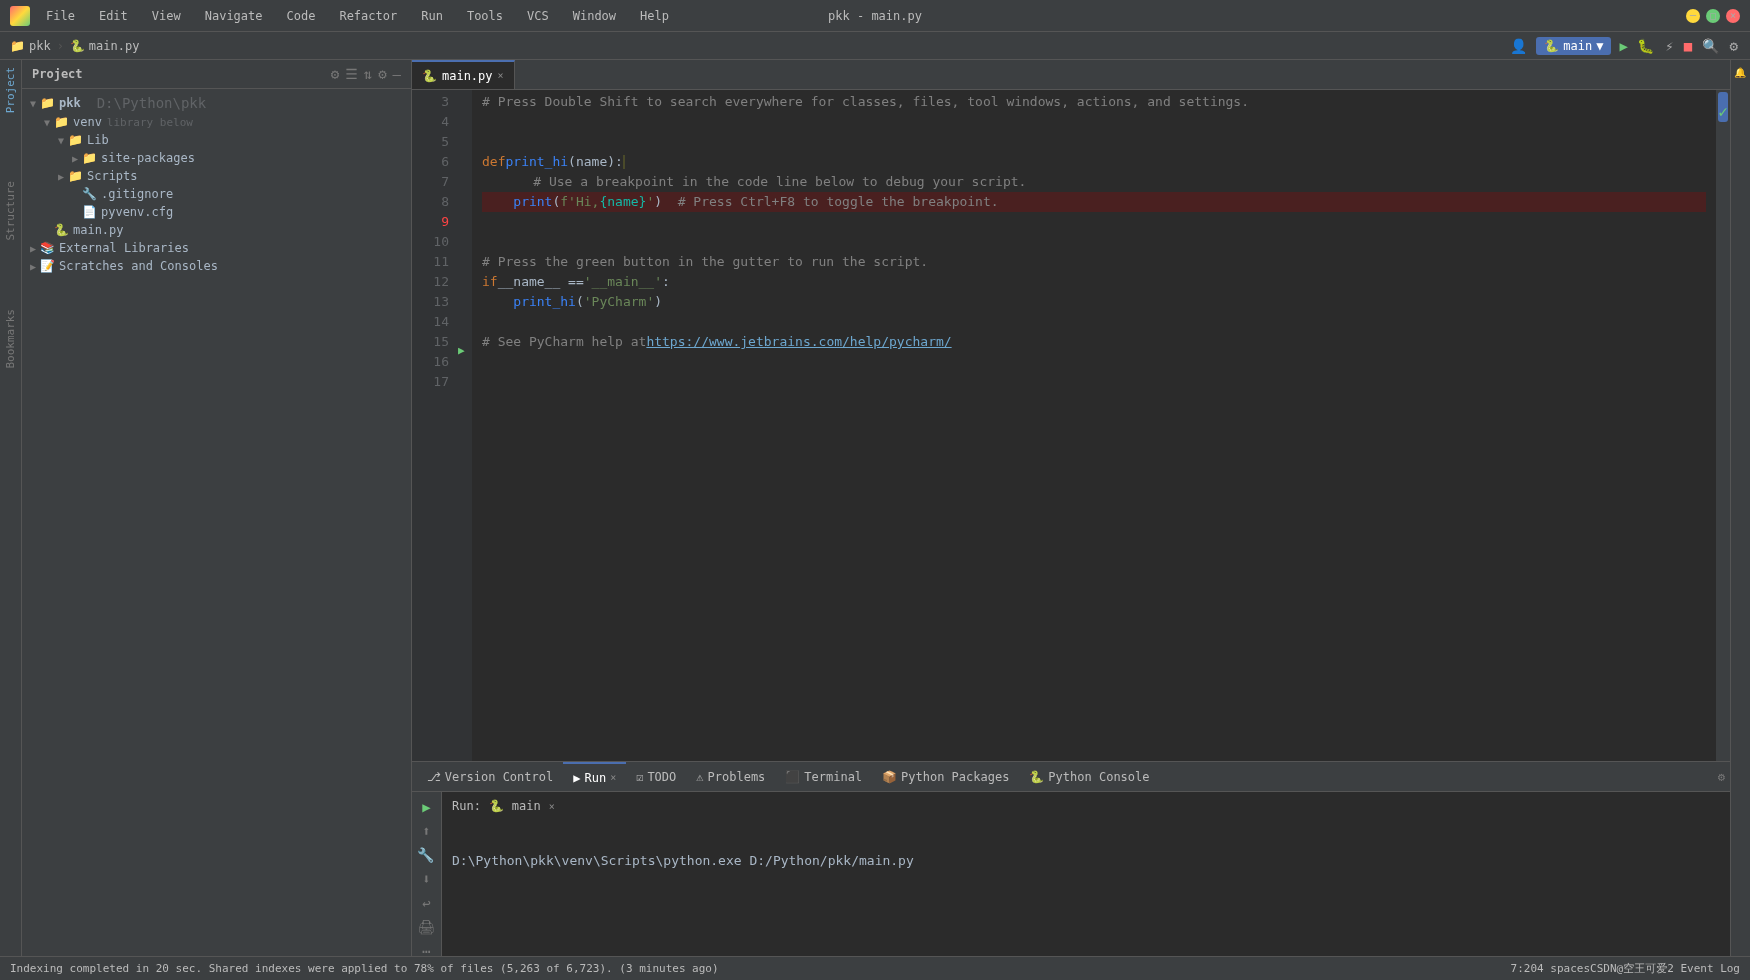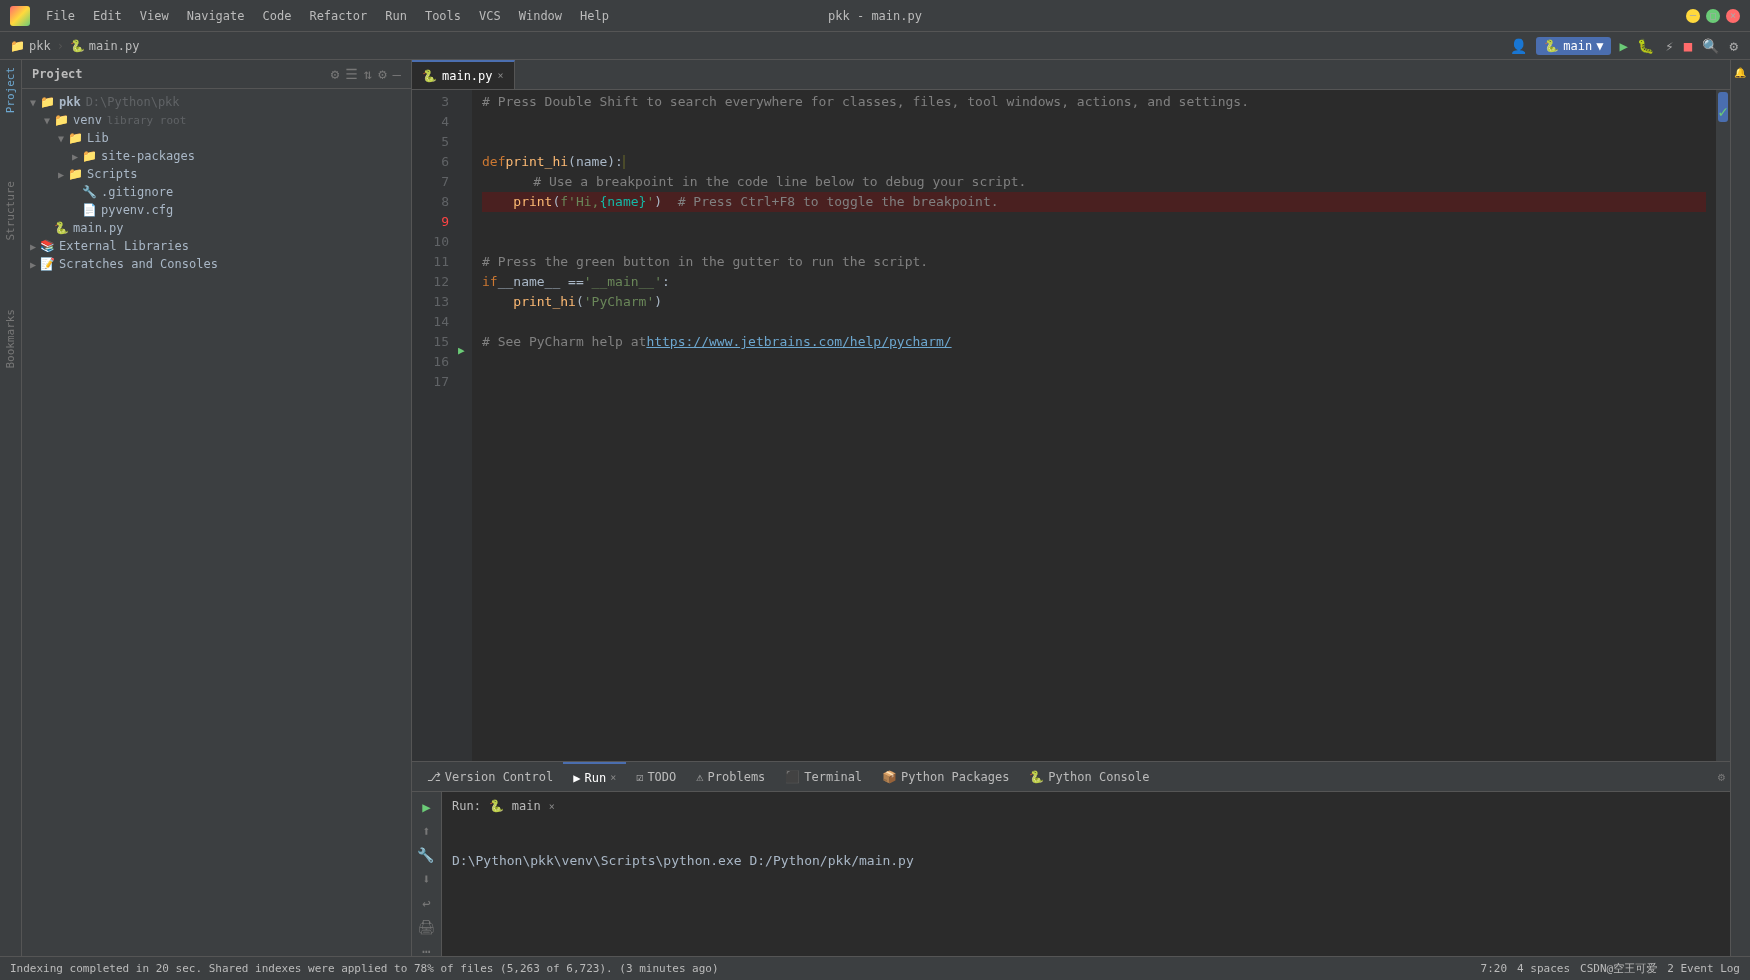--- a/index.html
+++ b/index.html
@@ -27,21 +27,21 @@
     }
     .title-bar-logo {
       width: 20px; height: 20px;
       background: linear-gradient(135deg, #ff6b6b, #ffd93d, #6bcb77);
       border-radius: 3px;
       margin-right: 8px;
       flex-shrink: 0;
     }
     .title-bar-menu {
       display: flex;
-      gap: 2px;
+      gap: 8px;
       flex: 1;
     }
     .title-bar-menu span {
       padding: 3px 8px;
       color: #bbb;
       font-size: 12px;
       cursor: pointer;
     }
     .title-bar-center {
       color: #bbb;
@@ -221,21 +221,21 @@
     }
     .code-line {
       display: flex;
       align-items: center;
       min-height: 20px;
       position: relative;
     }
     .code-line.breakpoint { background: #4a2020; }
     .code-comment { color: #808080; }
     .code-keyword { color: #cc7832; }
-    .code-function { color: #fdba74; }
+    .code-function { color: #3b82f6; }
     .code-string { color: #6a8759; }
     .code-param { color: #a9b7c6; }
     .code-link { color: #6da7cf; text-decoration: underline; }
 
     
     .right-toolbar {
       width: 20px;
       background: #3c3f41;
       border-left: 1px solid #555;
       display: flex;
@@ -330,21 +330,20 @@
       align-items: center;
       padding: 0 10px;
       font-size: 11px;
       color: #bbb;
       border-top: 1px solid #555;
       flex-shrink: 0;
     }
     .status-left { flex: 1; }
     .status-right {
       display: flex;
-      gap: 10px;
       align-items: center;
     }
     .status-item { color: #bbb; cursor: pointer; }
 
     
     .top-run-bar {
       display: flex;
       align-items: center;
       gap: 6px;
       margin-left: auto;
@@ -475,29 +474,29 @@
       </div>
     </div>
 
     <div class="tree">
 
       <div class="tree-item">
         <span class="tree-indent" style="width:4px;"></span>
         <span class="tree-arrow">▼</span>
         <span class="tree-icon folder-icon">📁</span>
         <strong style="color:#a9b7c6;">pkk</strong>
-        <span style="color:#606366; margin-left:5px; font-size:12px;">D:\Python\pkk</span>
+        <span style="color:#606366; margin-left:16px; font-size:14px;">D:\Python\pkk</span>
       </div>
 
       <div class="tree-item">
         <span class="tree-indent" style="width:18px;"></span>
         <span class="tree-arrow">▼</span>
         <span class="tree-icon folder-icon">📁</span>
         <span>venv</span>
-        <span style="color:#606366; margin-left:5px; font-size:11px;">library root</span>
+        <span style="color:#606366; margin-left:5px; font-size:11px;">library below</span>
       </div>
 
       <div class="tree-item">
         <span class="tree-indent" style="width:32px;"></span>
         <span class="tree-arrow">▼</span>
         <span class="tree-icon folder-icon">📁</span>
         <span>Lib</span>
       </div>
 
       <div class="tree-item">

